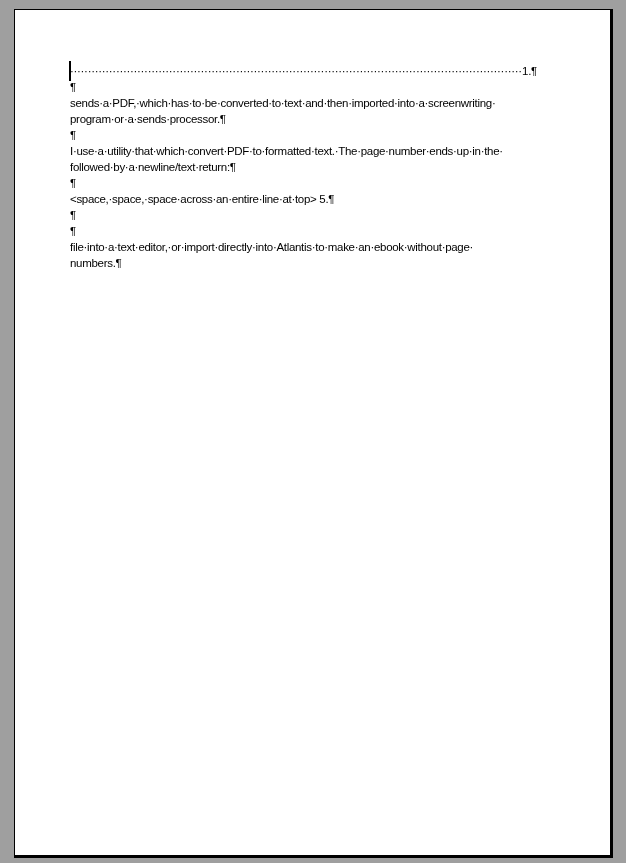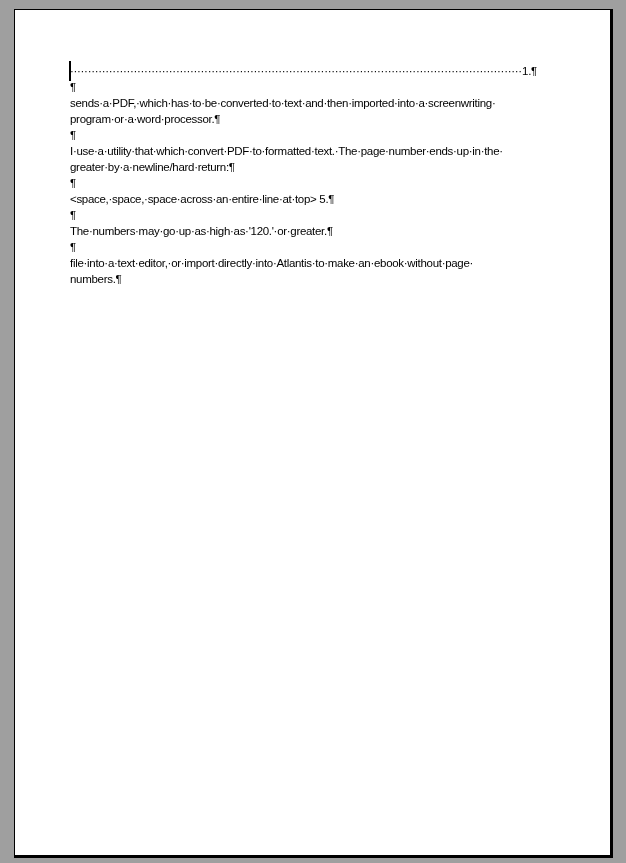--- a/index.html
+++ b/index.html
@@ -72,26 +72,25 @@
   <div class="text-area">
     <div class="doc-line first-line">
       <span class="caret"></span>
       <span class="leader-dots">··········································································································································································································</span>
       <span class="pnum">1.</span>
       <span class="pilcrow">¶</span>
     </div>
     <div id="doc-lines">
         <div class="doc-line">¶</div>
         <div class="doc-line">sends·a·PDF,·which·has·to·be·converted·to·text·and·then·imported·into·a·screenwriting·</div>
-        <div class="doc-line">program·or·a·word·processor.¶</div>
+        <div class="doc-line">program·or·a·sends·processor.¶</div>
         <div class="doc-line">¶</div>
         <div class="doc-line">I·use·a·utility·that·which·convert·PDF·to·formatted·text.·The·page·number·ends·up·in·the·</div>
-        <div class="doc-line">greater·by·a·newline/hard·return:¶</div>
+        <div class="doc-line">followed·by·a·newline/text·return:¶</div>
         <div class="doc-line">¶</div>
         <div class="doc-line">&lt;space,·space,·space·across·an·entire·line·at·top&gt; 5.¶</div>
         <div class="doc-line">¶</div>
-        <div class="doc-line">The·numbers·may·go·up·as·high·as·'120.'·or·greater.¶</div>
         <div class="doc-line">¶</div>
         <div class="doc-line">file·into·a·text·editor,·or·import·directly·into·Atlantis·to·make·an·ebook·without·page·</div>
         <div class="doc-line">numbers.¶</div>
       </div>
   </div>
 </div>
 
 </body></html>

